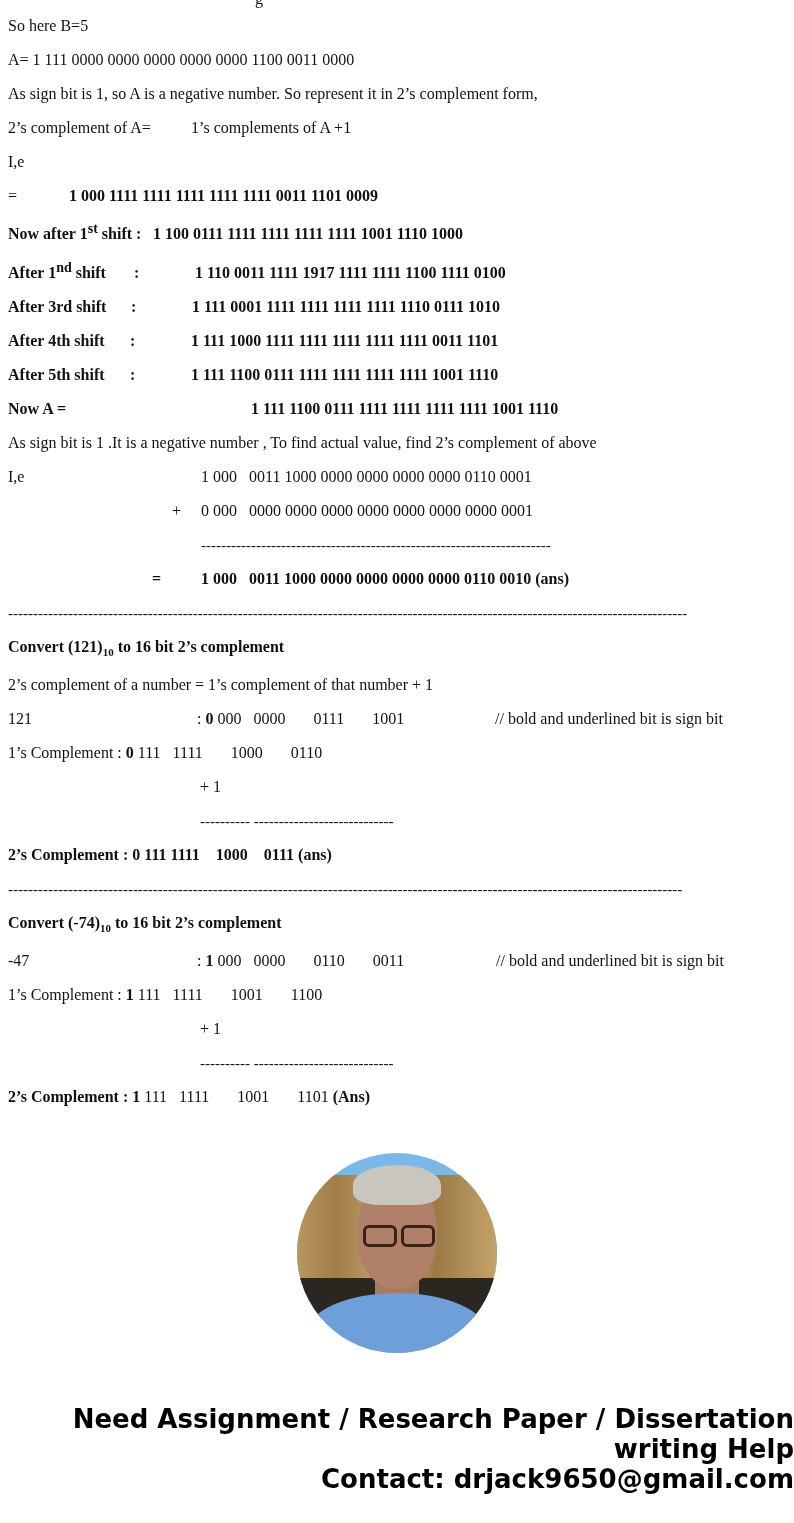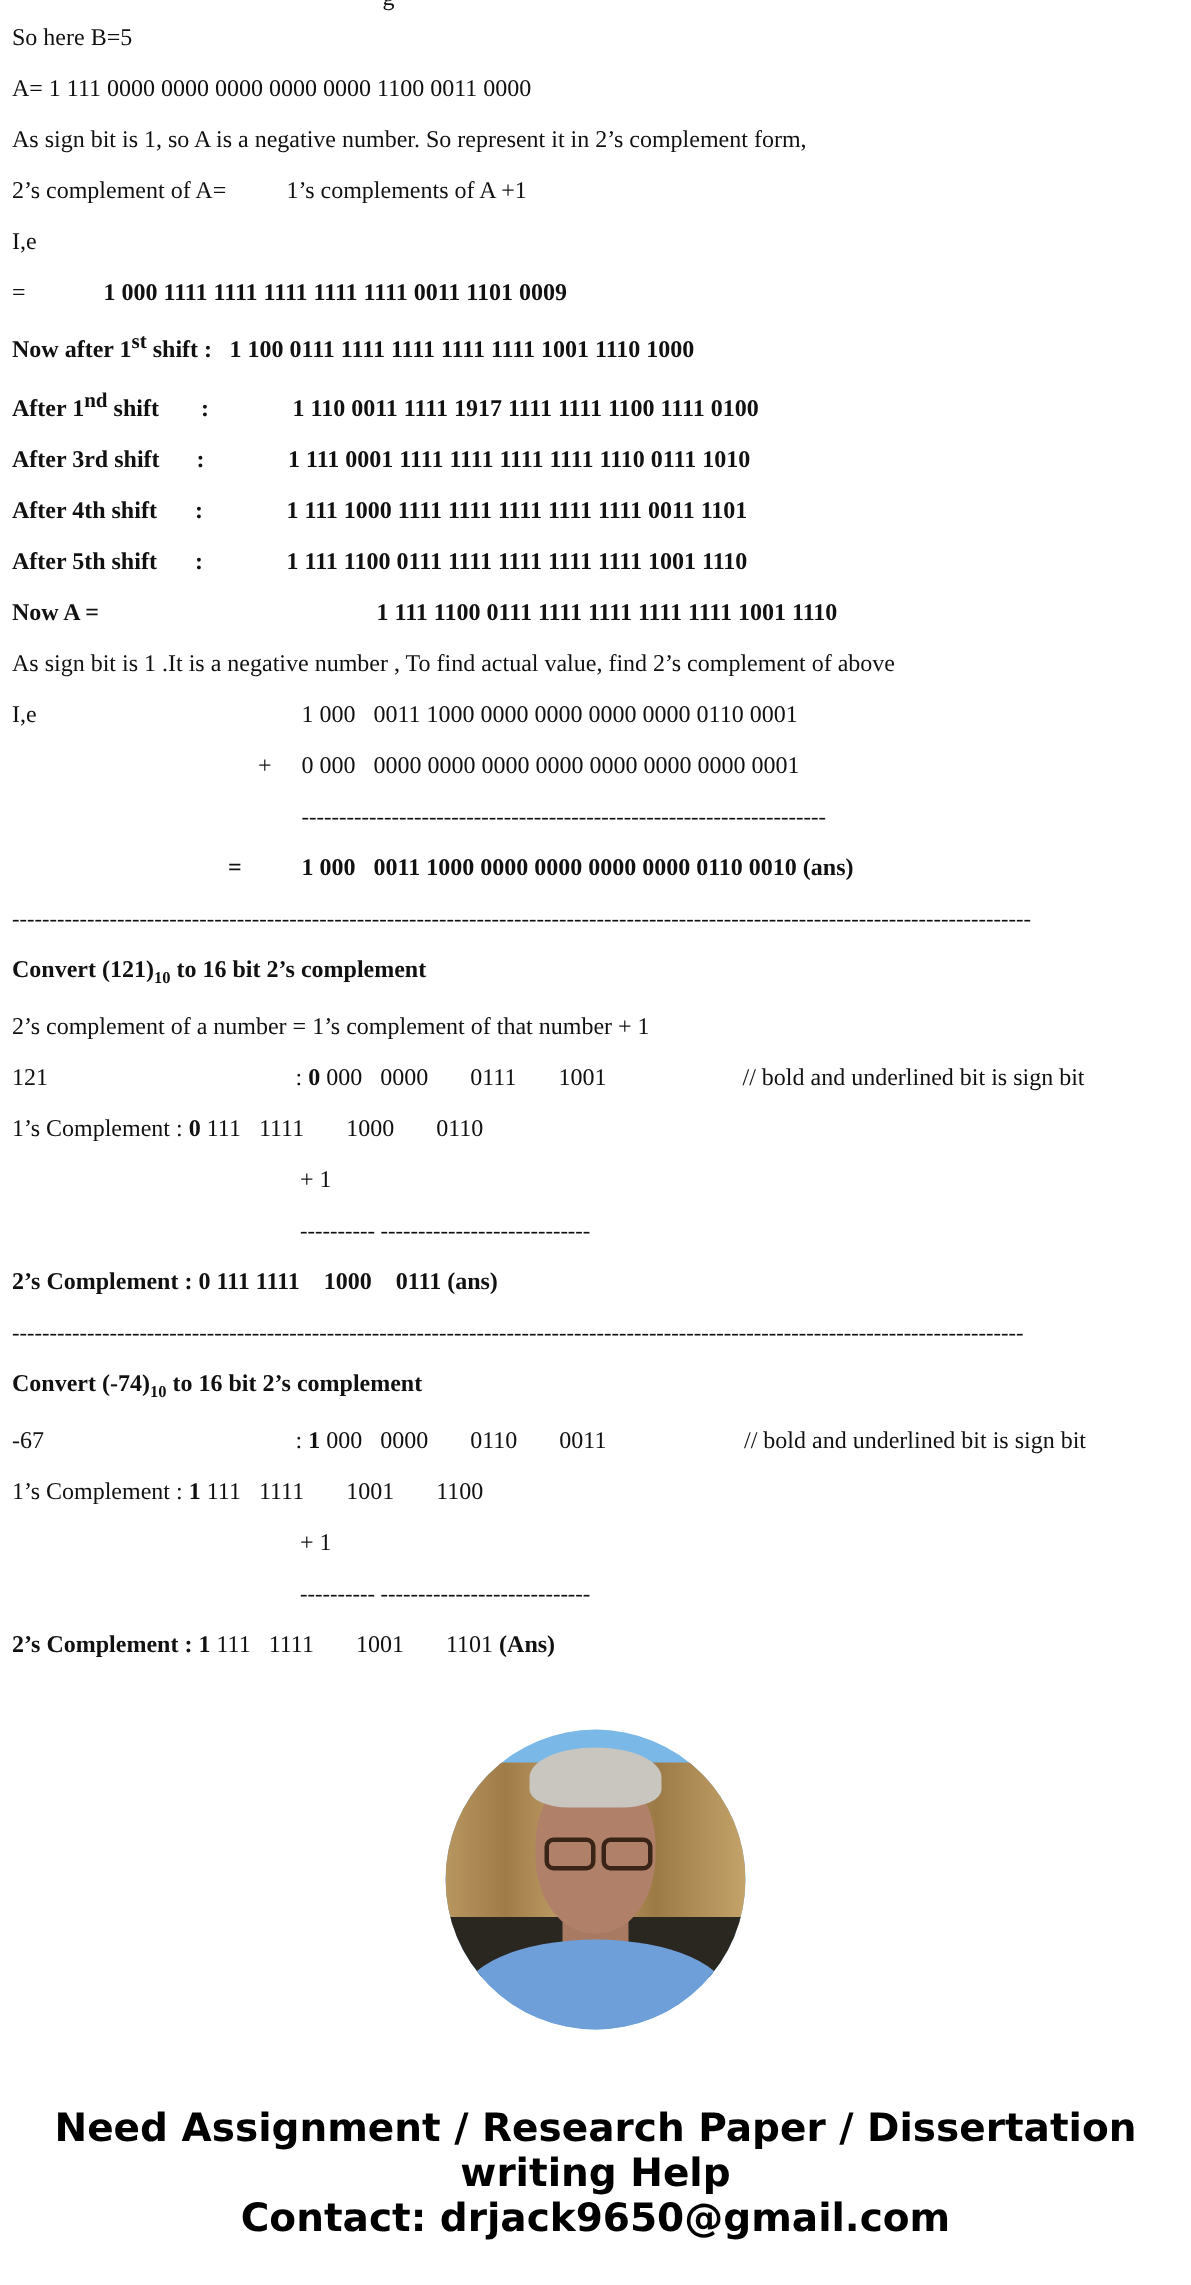--- a/index.html
+++ b/index.html
@@ -16,21 +16,21 @@
              background: linear-gradient(90deg,#b89660 0%,#a07c48 20%,#c7a66e 45%,#9c7a46 70%,#c4a36a 100%); }
   .av-dark { position:absolute; left:0; top:125px; width:200px; height:40px; background:#2a2620; }
   .av-shirt { position:absolute; left:10px; top:140px; width:180px; height:80px;
               background:#6f9fd8; border-radius: 50% 50% 0 0; }
   .av-neck { position:absolute; left:78px; top:120px; width:44px; height:40px; background:#a87a62; }
   .av-face { position:absolute; left:60px; top:28px; width:80px; height:108px;
              background:#b08069; border-radius: 45% 45% 48% 48%; }
   .av-hair { position:absolute; left:56px; top:12px; width:88px; height:40px;
              background:#c9c6c0; border-radius: 50% 50% 30% 30%; }
   .av-glass { position:absolute; top:72px; width:28px; height:16px; border:3px solid #3a2418; border-radius:6px; }
-  .footer { position: absolute; left: 0; width: 794px; text-align: center;
+  .footer { position: absolute; left: 0; width: 794px; text-align: right;
             font-family: "DejaVu Sans", sans-serif; font-weight: bold; font-size: 26px;
             line-height: 30px; color: #000; }
 </style>
 </head>
 <body>
 
 <div>
   <span class="cut ln">g</span>
 
   <div class="ln" style="left:8px;top:17px">So here B=5</div>
@@ -82,21 +82,21 @@
   <div class="ln" style="left:197px;top:710px"><span>: </span><span class="b">0</span><span> 000   0000       0111       1001</span></div>
   <div class="ln" style="left:495px;top:710px">// bold and underlined bit is sign bit</div>
   <div class="ln" style="left:8px;top:744px"><span>1’s Complement : </span><span class="b">0</span><span> 111   1111       1000       0110</span></div>
   <div class="ln" style="left:200px;top:778px">+ 1</div>
   <div class="ln" style="left:200px;top:812px;font-size:15px">---------- ----------------------------</div>
   <div class="ln b" style="left:8px;top:846px">2’s Complement : 0 111 1111    1000    0111 (ans)</div>
 
   <div class="ln" style="left:8px;top:880px;font-size:15px">---------------------------------------------------------------------------------------------------------------------------------------</div>
 
   <div class="ln b" style="left:8px;top:914px"><span>Convert (-74)</span><sub>10</sub><span> to 16 bit 2’s complement</span></div>
-  <div class="ln" style="left:8px;top:952px">-67</div>
+  <div class="ln" style="left:8px;top:952px">-47</div>
   <div class="ln" style="left:197px;top:952px"><span>: </span><span class="b">1</span><span> 000   0000       0110       0011</span></div>
   <div class="ln" style="left:496px;top:952px">// bold and underlined bit is sign bit</div>
   <div class="ln" style="left:8px;top:986px"><span>1’s Complement : </span><span class="b">1</span><span> 111   1111       1001       1100</span></div>
   <div class="ln" style="left:200px;top:1020px">+ 1</div>
   <div class="ln" style="left:200px;top:1054px;font-size:15px">---------- ----------------------------</div>
   <div class="ln" style="left:8px;top:1088px"><span class="b">2’s Complement : </span><span class="b">1</span><span> 111   1111       1001       1101 </span><span class="b">(Ans)</span></div>
 </div>
 
 <div class="avatar">
   <div class="av-wall"></div>

